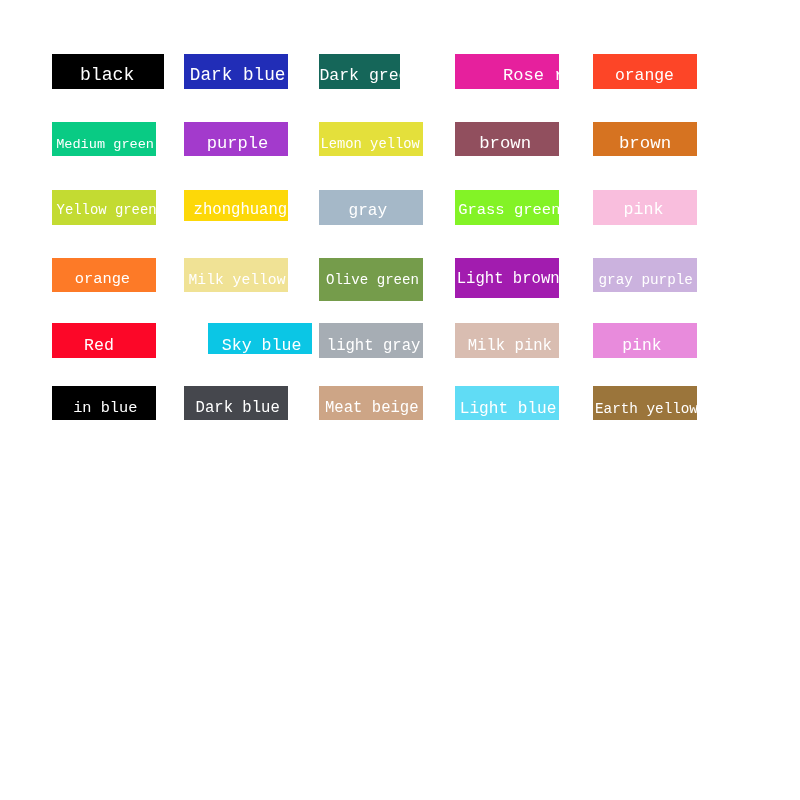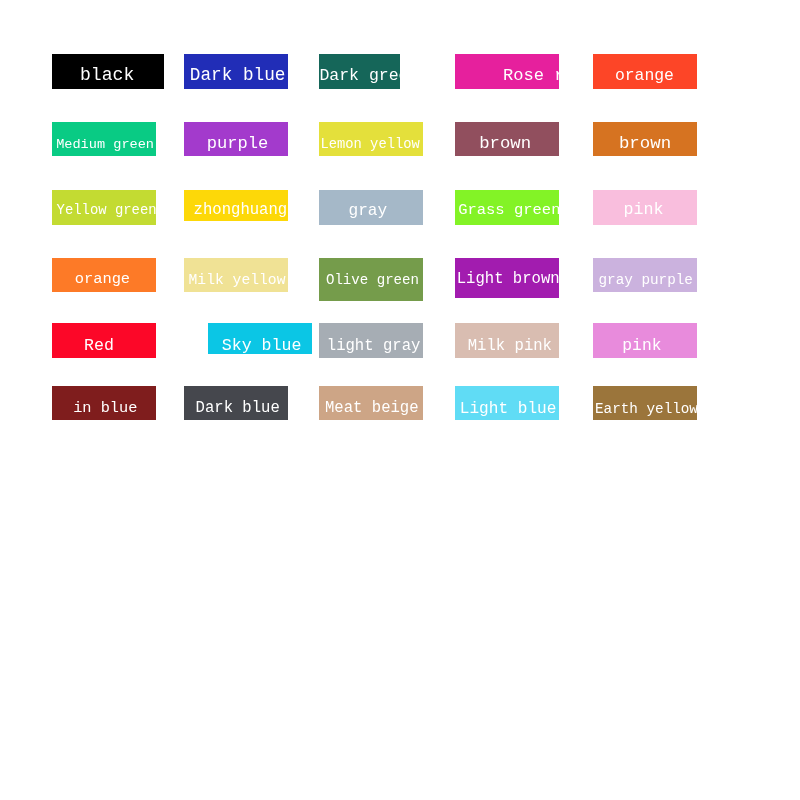--- a/index.html
+++ b/index.html
@@ -100,21 +100,21 @@
   </div>
   <div class="swatch" style="left: 318.8px; top: 323.4px; width: 104px; height: 34.8px; background: rgb(166, 173, 180); padding-left: 40px;">
     <span class="swatch-label" style="color: rgb(255, 255, 255); font-size: 15.6px; top: 15.2486px; left: 2.8px;">light gray</span>
   </div>
   <div class="swatch" style="left: 455.2px; top: 323.4px; width: 104px; height: 34.8px; background: rgb(217, 189, 177);">
     <span class="swatch-label" style="color: rgb(255, 255, 255); font-size: 15.6px; top: 15.2486px; left: 2.7px;">Milk pink</span>
   </div>
   <div class="swatch" style="left: 593.2px; top: 323.4px; width: 104px; height: 34.8px; background: rgb(232, 139, 220);">
     <span class="swatch-label" style="color: rgb(255, 255, 255); font-size: 16.3px; top: 14.7124px; left: -3.3px;">pink</span>
   </div>
-  <div class="swatch" style="left: 52.3px; top: 385.5px; width: 104px; height: 34.8px; background: #7f1d1d;">
+  <div class="swatch" style="left: 52.3px; top: 385.5px; width: 104px; height: 34.8px; background: #000000;">
     <span class="swatch-label" style="color: rgb(255, 255, 255); font-size: 15.3px; top: 15.9785px; left: 1px;">in blue</span>
   </div>
   <div class="swatch" style="left: 184px; top: 385.5px; width: 104px; height: 34.8px; background: rgb(69, 71, 77);">
     <span class="swatch-label" style="color: rgb(255, 255, 255); font-size: 15.6px; top: 15.7486px; left: 1.7px;">Dark blue</span>
   </div>
   <div class="swatch" style="left: 318.8px; top: 385.5px; width: 104px; height: 34.8px; background: rgb(205, 165, 134);">
     <span class="swatch-label" style="color: rgb(255, 255, 255); font-size: 15.6px; top: 15.7486px; left: 1px;">Meat beige</span>
   </div>
   <div class="swatch" style="left: 455.2px; top: 385.5px; width: 104px; height: 34.8px; background: rgb(96, 220, 245);">
     <span class="swatch-label" style="color: rgb(255, 255, 255); font-size: 16.1px; top: 15.3656px; left: 0.9px;">Light blue</span>

